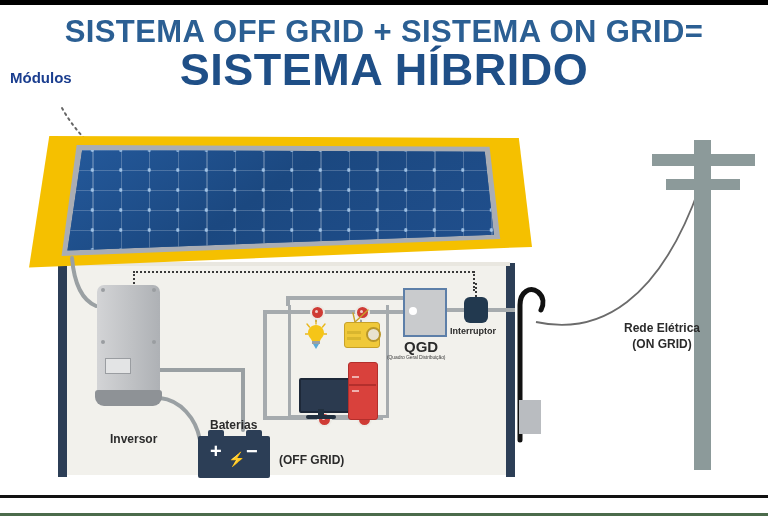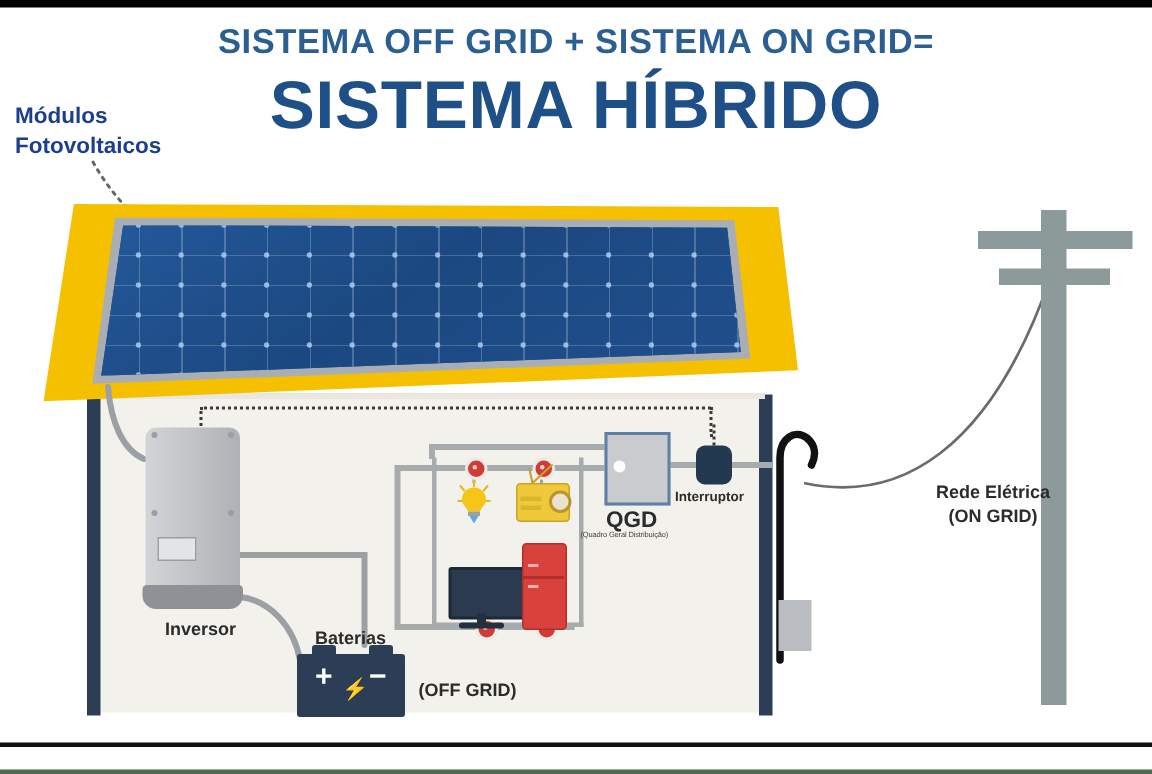--- a/index.html
+++ b/index.html
@@ -6,21 +6,21 @@
   body{width:768px;height:516px;overflow:hidden;font-family:"Liberation Sans",sans-serif;}
   #stage{position:relative;width:768px;height:516px;background:#ffffff;}
 
   .topbar{position:absolute;left:0;top:0;width:768px;height:5px;background:#000;}
   .botline1{position:absolute;left:0;top:495px;width:768px;height:3px;background:#111;}
   .botline2{position:absolute;left:0;top:513px;width:768px;height:3px;background:#4b6b4b;}
 
   
   .title-sub{
     position:absolute;left:0;top:14px;width:768px;text-align:center;
-    font-size:23px;font-weight:bold;color:#2b5f93;letter-spacing:.4px;
+    font-size:31px;font-weight:bold;color:#2b5f93;letter-spacing:.4px;
     text-shadow:0 1px 0 rgba(255,255,255,.6);
   }
   .title-main{
     position:absolute;left:0;top:44px;width:768px;text-align:center;
     font-size:45px;font-weight:bold;color:#1f4f87;letter-spacing:.5px;
   }
 
   
   .callout{
     position:absolute;left:10px;top:68px;width:150px;
@@ -175,21 +175,20 @@
 
 <div id="stage">
 
   <div class="topbar"></div>
 
   <div class="title-sub">SISTEMA OFF GRID + SISTEMA ON GRID=</div>
   <div class="title-main">SISTEMA HÍBRIDO</div>
 
   <div class="callout">
     <div>Módulos</div>
-    <div>Fotovoltaicos</div>
   </div>
 
   <svg style="position:absolute;left:0;top:0;width:768px;height:516px;pointer-events:none;">
     <path d="M62,108 C72,126 86,142 100,152" stroke="#666" stroke-width="2" fill="none" stroke-dasharray="2,4" stroke-linecap="round"></path>
   </svg>
 
   <div class="house-body"></div>
   <div class="wall-left"></div>
   <div class="wall-right"></div>
   <div class="eave"></div>
@@ -208,21 +207,21 @@
     <path d="M160,398 C180,400 196,418 200,440" stroke="#9aa0a3" stroke-width="4" fill="none" stroke-linecap="round"></path>
   </svg>
 
   <div class="inverter"></div>
   <div class="inverter-foot"></div>
   <div class="inverter-screen"></div>
   <div class="inv-nub" style="left:101px;top:288px;"></div>
   <div class="inv-nub" style="left:152px;top:288px;"></div>
   <div class="inv-nub" style="left:101px;top:340px;"></div>
   <div class="inv-nub" style="left:152px;top:340px;"></div>
-  <div class="label" style="left:110px;top:412px;text-align:center;">Inversor</div>
+  <div class="label" style="left:110px;top:432px;text-align:center;">Inversor</div>
 
   <div class="bat-cap" style="left:208px;"></div>
   <div class="bat-cap" style="left:246px;"></div>
   <div class="battery"></div>
   <div class="bat-plus">+</div>
   <div class="bat-minus">−</div>
   <div class="bat-bolt">⚡</div>
   <div class="label" style="left:210px;top:418px;text-align:center;">Baterias</div>
   <div class="label" style="left:279px;top:453px;">(OFF GRID)</div>
 

